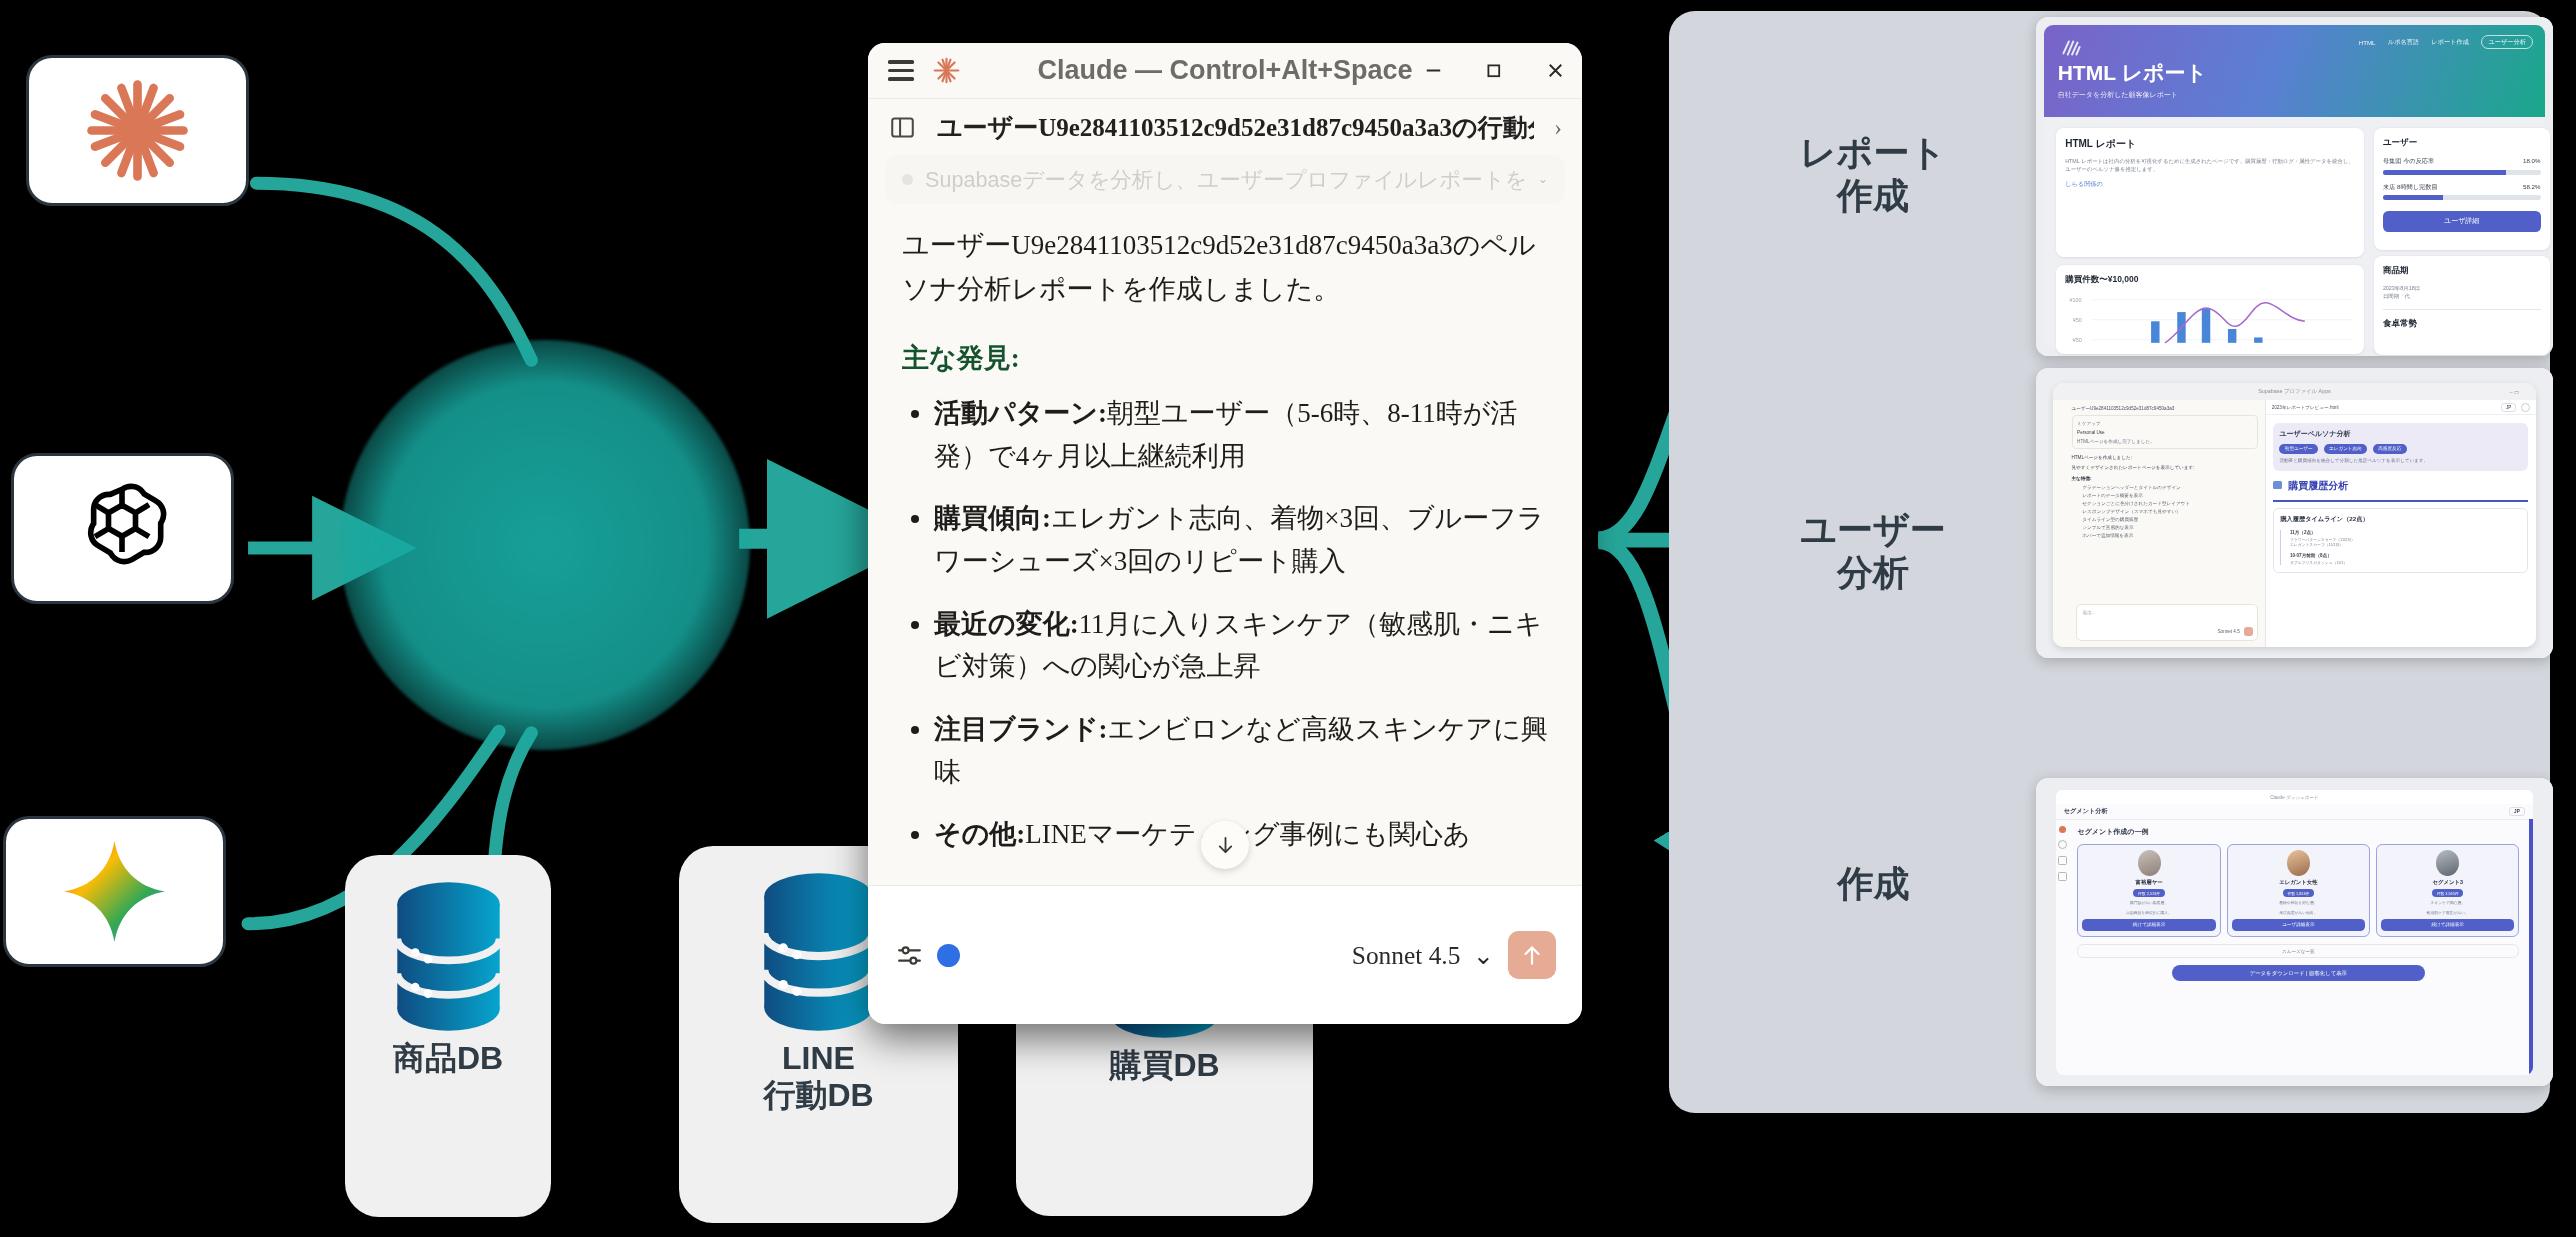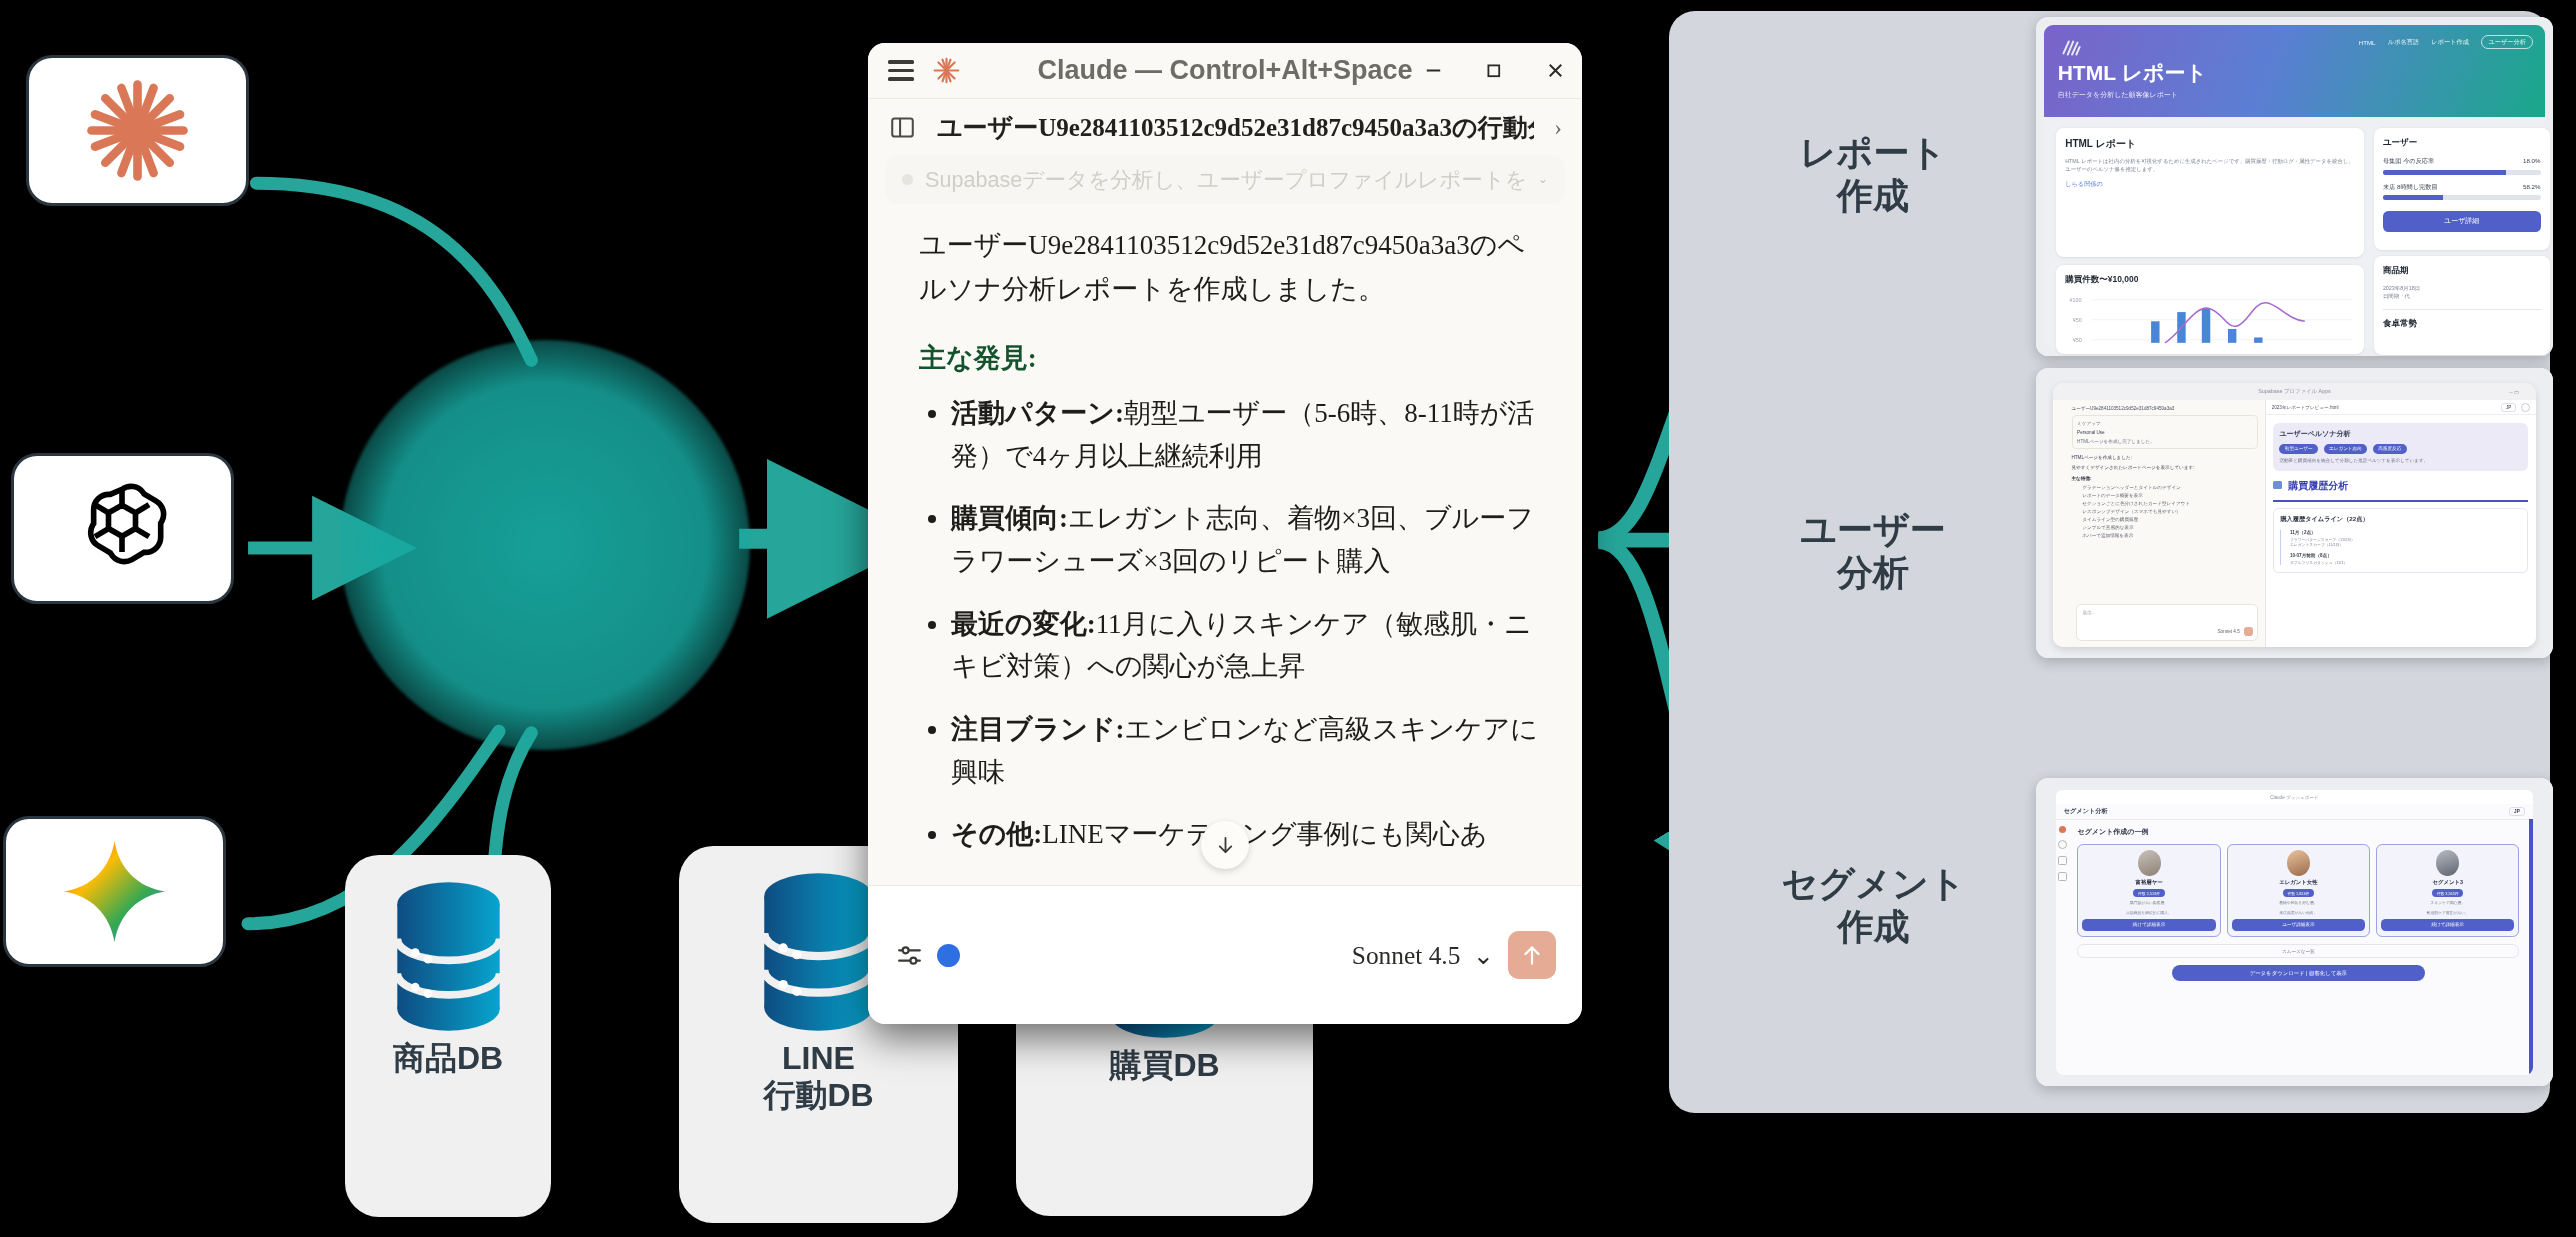--- a/index.html
+++ b/index.html
@@ -94,21 +94,21 @@
     margin:4.6px 17px 0 17px;height:49px;border-radius:12.3px;background:#f4f2ec;
     display:flex;align-items:center;gap:12.3px;padding:0 17px;opacity:.30;
     box-sizing:border-box;
   }
   .toolrow .dot{width:10.8px;height:10.8px;border-radius:50%;background:#b9b6ad;}
   .toolrow .txt{
     flex:1;font-family:"Liberation Sans",sans-serif;font-size:21.6px;color:#6e6c66;
     white-space:nowrap;overflow:hidden;
   }
 
-  .convo{padding:20px 34px 0 34px;margin-left:17px;}
+  .convo{padding:20px 34px 0 34px;}
   .c-para{font-size:27px;line-height:1.62;color:#1e1d1b;margin:0 0 26px 0;}
   .c-h{font-size:27px;font-weight:700;line-height:1.5;margin:0 0 14px 0;color:#14532d;}
   .c-list{margin:0;padding-left:32px;}
   .c-list li{font-size:27px;line-height:1.58;margin-bottom:20px;color:#1e1d1b;}
   .c-list b{font-weight:700;}
 
   .scrolldown{
     position:absolute;left:50%;transform:translateX(-50%);top:778px;
     width:48px;height:48px;border-radius:50%;background:#fdfcf8;
     box-shadow:0 2.3px 7.7px rgba(0,0,0,.16);
@@ -357,21 +357,20 @@
 
   <div class="out-label" style="left:1746px;top:131px;width:254px;">
     <div>レポート</div>
     <div>作成</div>
   </div>
   <div class="out-label" style="left:1746px;top:508px;width:254px;">
     <div>ユーザー</div>
     <div>分析</div>
   </div>
   <div class="out-label" style="left:1725px;top:862px;width:297px;">
-    <div>セグメント</div>
     <div>作成</div>
   </div>
 
   <div class="shot" style="left:2036px;top:17px;width:517px;height:339px;">
     <div class="sh-chrome">
       <div class="sh1-hdr">
         <svg class="sh1-logo" width="26" height="26" viewBox="0 0 24 24">
           <g stroke="rgba(255,255,255,.85)" stroke-width="1.8" stroke-linecap="round">
             <path d="M5 17 L10 6"></path>
               <path d="M9 18 L14 6"></path>

